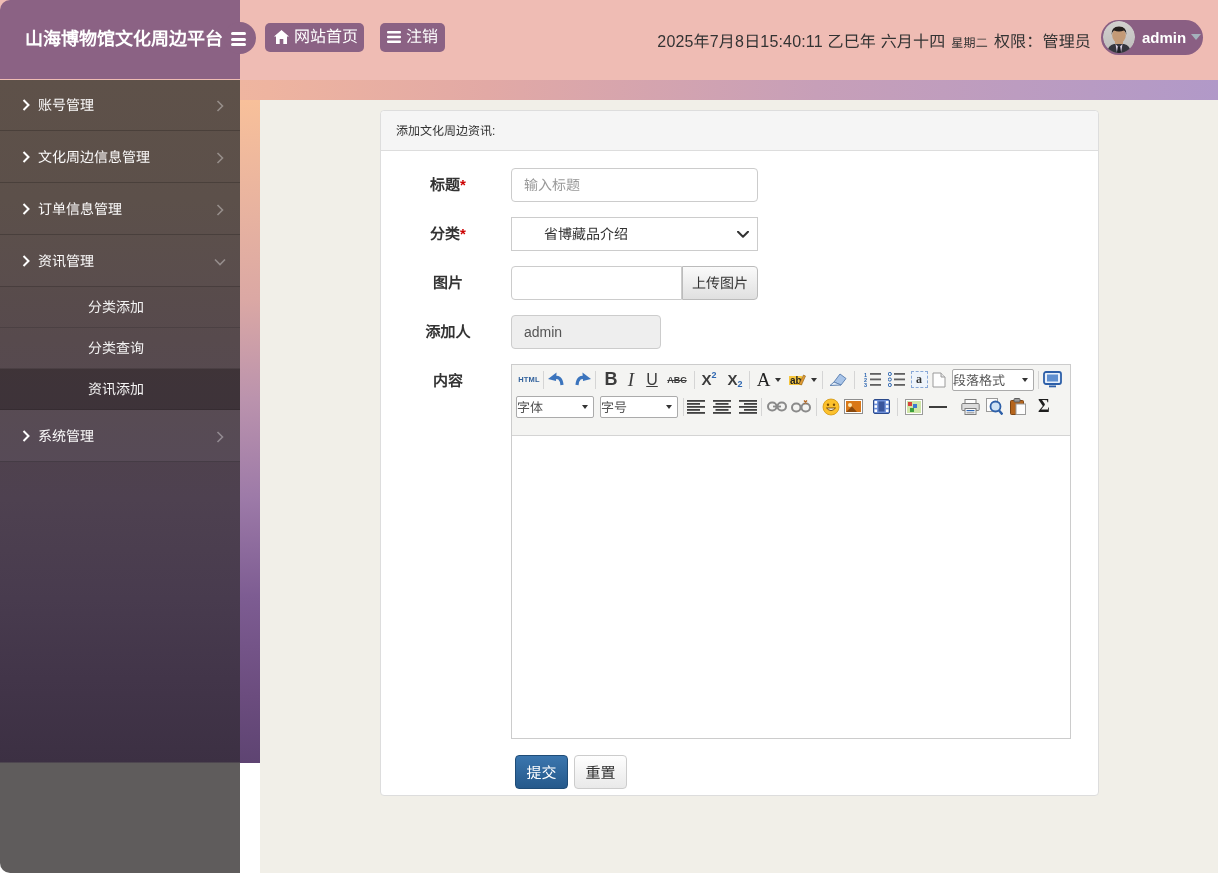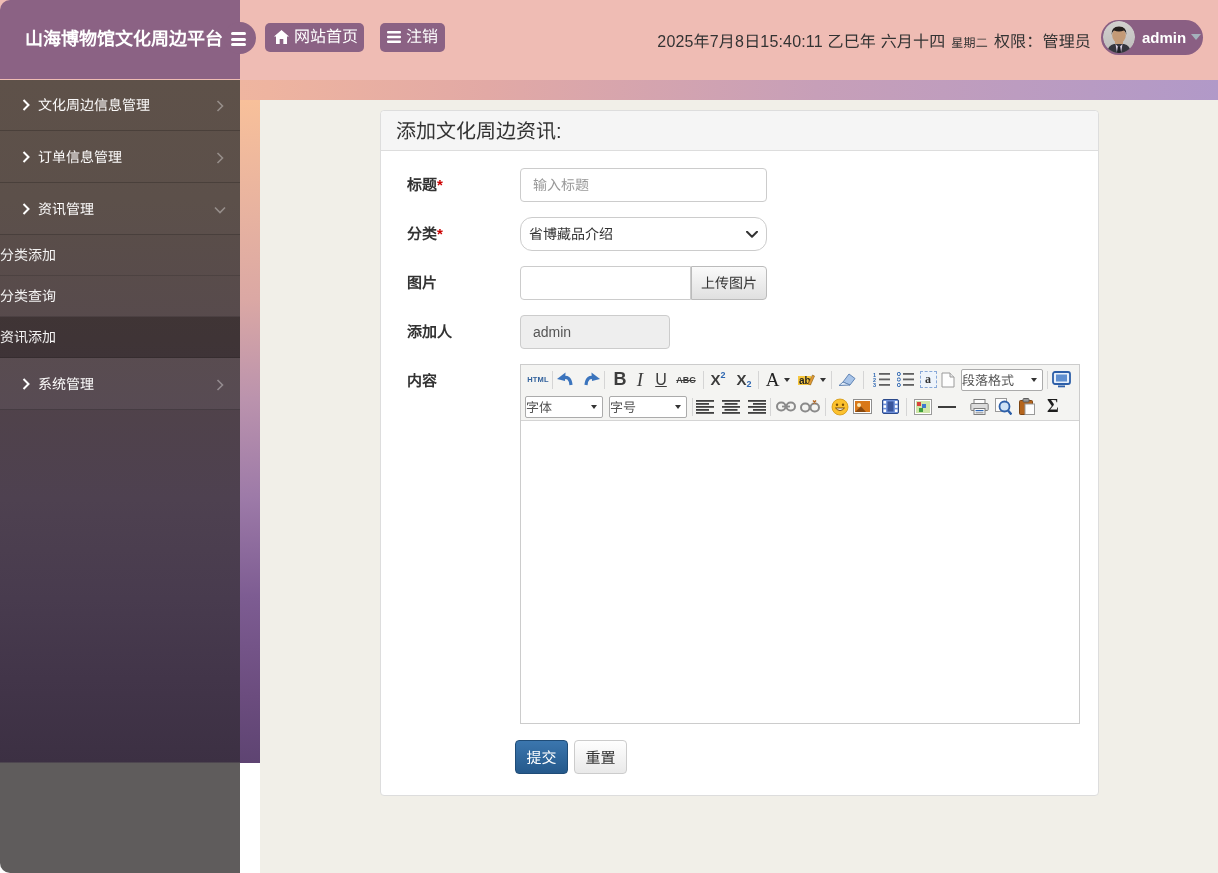--- a/index.html
+++ b/index.html
@@ -36,47 +36,47 @@
 
 #aside{position:absolute;left:0;top:79px;width:240px;height:794px;z-index:4;
   border-radius:0 0 0 10px;
   background:linear-gradient(180deg,#564840 0,#544741 120px,#514346 260px,#4e4150 420px,#483b4e 520px,#423549 600px,#3c3043 683px,#5f5c5c 684px,#5f5c5c 100%);}
 .mi{position:relative;height:52px;line-height:52px;color:#fbfafa;font-size:14px;
   background:rgba(255,255,255,0.05);border-bottom:1px solid rgba(0,0,0,0.2);padding-left:38px;}
 .mi .la{position:absolute;left:22px;top:20px;line-height:0;}.mi .la svg,.mi .ra svg{display:block;}
 .mi .ra{position:absolute;right:16px;top:20.5px;opacity:0.35;line-height:0;}
 .mi .ra.down{transform:rotate(90deg);}
 .smi{position:relative;height:41px;line-height:41px;color:#f3f2f2;font-size:14px;
-  background:rgba(255,255,255,0.04);border-bottom:1px solid rgba(0,0,0,0.13);}
+  background:rgba(255,255,255,0.04);border-bottom:1px solid rgba(0,0,0,0.13);padding-left:88px;}
 .smi.act{background:rgba(0,0,0,0.22);}
 
 #panel{position:absolute;left:120px;top:10px;width:719px;height:686px;background:#fff;
   border:1px solid #ddd;border-radius:4px;}
 #panelh{height:40px;background:#f5f5f5;border-bottom:1px solid #ddd;border-radius:4px 4px 0 0;
-  font-size:20px;color:#333;line-height:40px;padding-left:15px;}
+  font-size:12px;color:#333;line-height:40px;padding-left:15px;}
 #pbody{padding:17px 0 0 26px;}
 .frow{display:flex;margin-bottom:15px;}
-.flbl{width:82px;text-align:left;font-size:15px;font-weight:bold;color:#333;line-height:34px;
-  margin-right:31px;white-space:nowrap;}
+.flbl{width:82px;text-align:center;font-size:15px;font-weight:bold;color:#333;line-height:34px;
+  margin-right:22px;white-space:nowrap;}
 .flbl .req{color:#c00;}
 .inp{height:34px;border:1px solid #ccc;border-radius:4px;font-size:14px;color:#555;
   padding:6px 12px;background:#fff;font-family:"Liberation Sans",sans-serif;}
 .inp::placeholder{color:#999;}
 #inp-title{width:247px;}
 .selwrap{position:relative;width:247px;}
-#sel-cat{width:247px;padding-left:8px;line-height:32px;height:34px;border:1px solid #ccc;border-radius:12px;
+#sel-cat{width:247px;padding-left:32px;line-height:32px;height:34px;border:1px solid #ccc;border-radius:0;
   font-size:14px;color:#333;background:#fff;}
 .selwrap .arrow{position:absolute;right:9px;top:14px;line-height:0;}
 #inp-img{width:171px;border-radius:4px 0 0 4px;}
 #btn-upload{width:76px;height:34px;border:1px solid #bbb;border-left:1px solid #bbb;border-radius:0 4px 4px 0;
   background:linear-gradient(#fafafa,#e0e0e0);font-size:14px;color:#333;line-height:32px;text-align:center;}
 #inp-admin{width:150px;background:#eee;color:#555;}
 
 #editor{width:560px;border:1px solid #ccc;background:#fff;}
-#toolbar{background:#f4f4f2;border-bottom:1px solid #d4d4d4;padding:2px 0 0 4px;}
+#toolbar{background:#f4f4f2;border-bottom:1px solid #d4d4d4;padding:2px 0 15px 4px;}
 .tbrow{display:flex;align-items:center;height:25px;}
 #tb2{margin-top:2px;margin-bottom:1px;}
 .ti{display:inline-flex;align-items:center;justify-content:center;height:24px;font-size:13px;color:#3d3d3d;flex:0 0 auto;}
 .tsep{width:1px;height:18px;background:#d5d5d5;flex:0 0 1px;}
 .tsel{height:22px;background:#fff;border:1px solid #ababab;border-radius:2px;display:inline-flex;
   align-items:center;font-size:13px;color:#555;position:relative;flex:0 0 auto;}
 .tsel .tx{flex:1;text-align:left;}
 .tsel .sa{width:0;height:0;border-left:3.5px solid transparent;border-right:3.5px solid transparent;
   border-top:4.5px solid #333;margin-right:5px;margin-left:4px;}
 #edbody{height:302px;background:#fff;}
@@ -394,20 +394,29 @@
     </svg></div>
     <div class="nm">admin</div>
     <div class="caret"></div>
   </div>
 </div>
 <div id="aside">
   <div class="mi"><span class="la">
         <svg width="8" height="12" viewBox="0 0 8 12">
           <path d="M1.5 1 L6.5 6 L1.5 11" stroke="#fff" stroke-width="2" fill="none"></path>
         </svg>
+      </span>账号管理<span class="ra">
+        <svg width="8" height="12" viewBox="0 0 8 12">
+          <path d="M1.5 1 L6.5 6 L1.5 11" stroke="#fff" stroke-width="1.6" fill="none"></path>
+        </svg>
+      </span></div>
+  <div class="mi"><span class="la">
+        <svg width="8" height="12" viewBox="0 0 8 12">
+          <path d="M1.5 1 L6.5 6 L1.5 11" stroke="#fff" stroke-width="2" fill="none"></path>
+        </svg>
       </span>文化周边信息管理<span class="ra">
         <svg width="8" height="12" viewBox="0 0 8 12">
           <path d="M1.5 1 L6.5 6 L1.5 11" stroke="#fff" stroke-width="1.6" fill="none"></path>
         </svg>
       </span></div>
   <div class="mi"><span class="la">
         <svg width="8" height="12" viewBox="0 0 8 12">
           <path d="M1.5 1 L6.5 6 L1.5 11" stroke="#fff" stroke-width="2" fill="none"></path>
         </svg>
       </span>订单信息管理<span class="ra">

